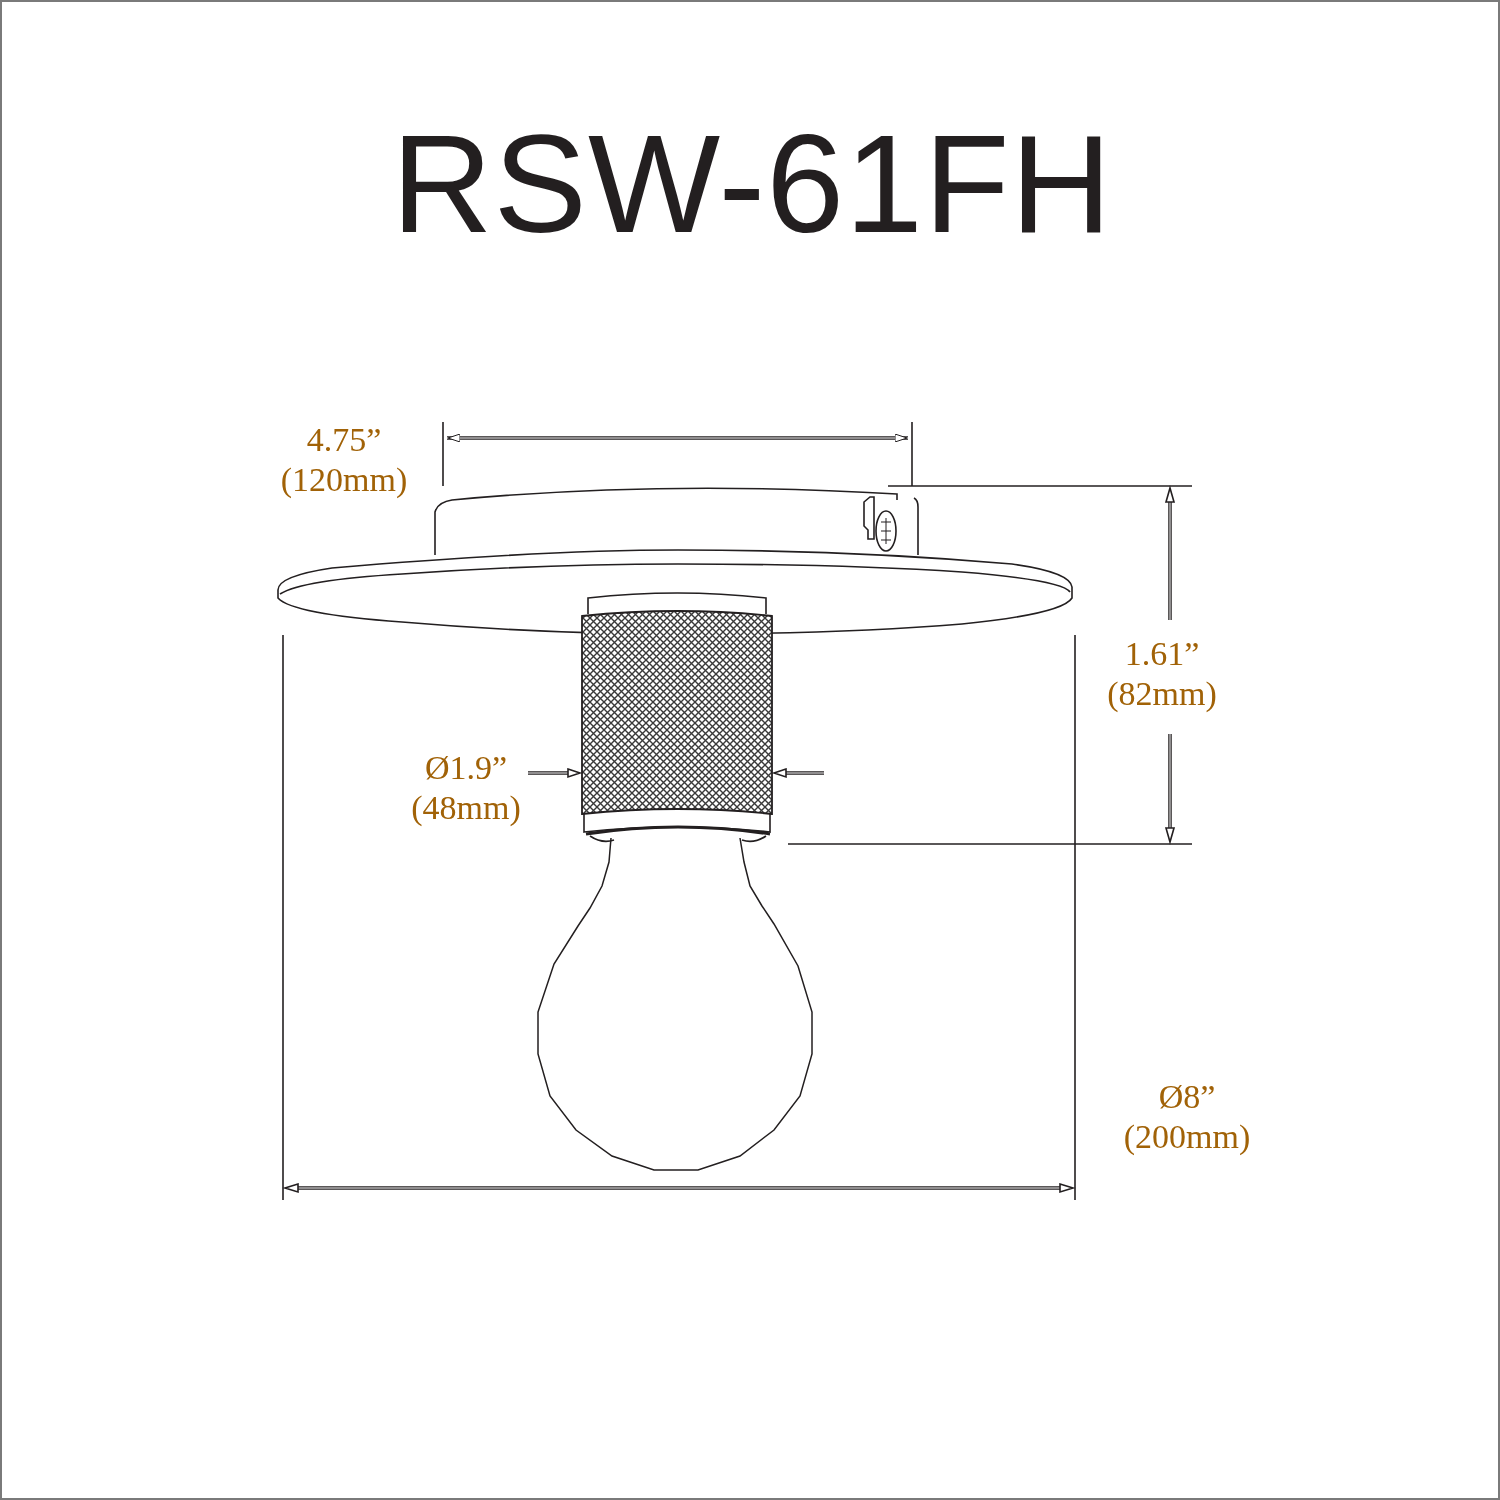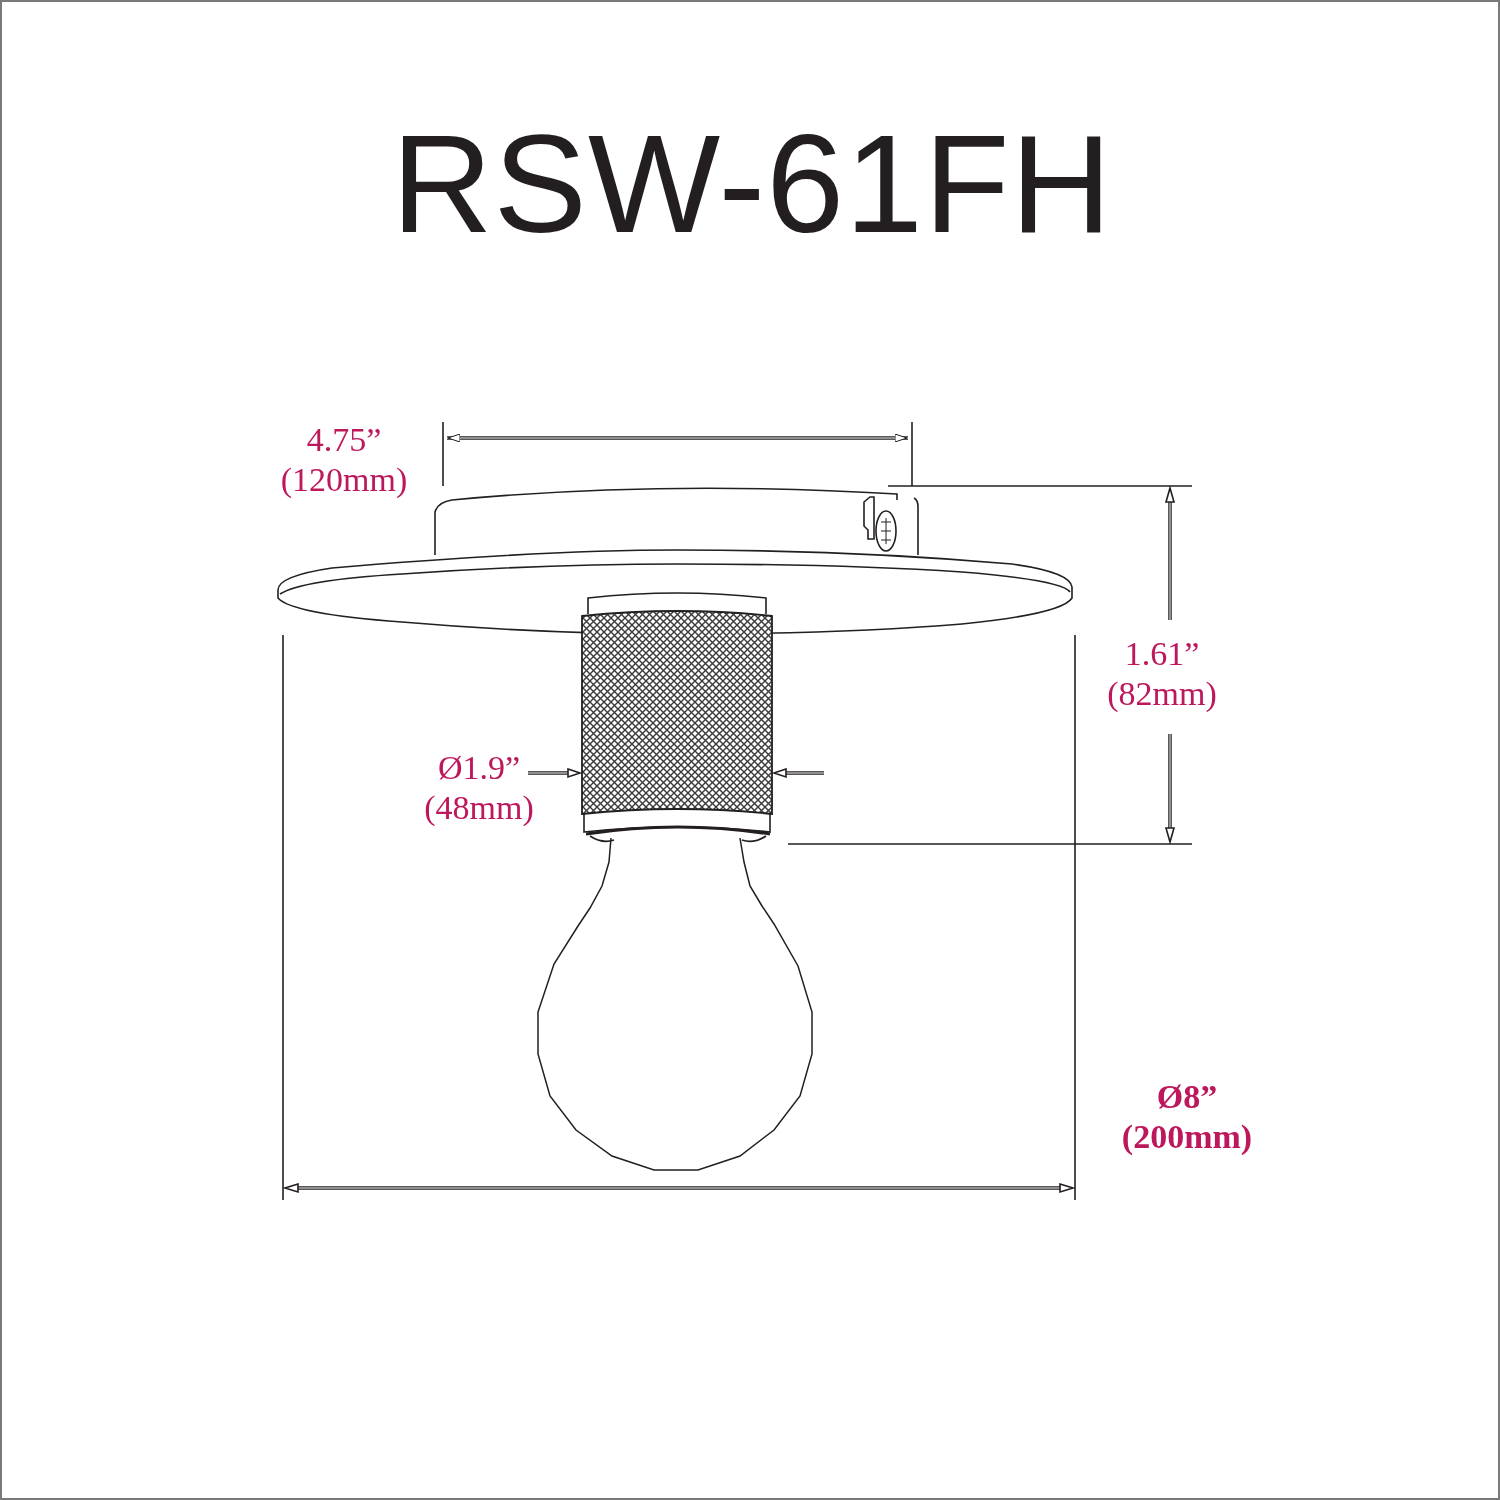--- a/index.html
+++ b/index.html
@@ -26,29 +26,29 @@
       font-size: 140px;
       line-height: 140px;
       color: #231f20;
       letter-spacing: 1px;
     }
     .dim-label {
       position: absolute;
       font-family: "Liberation Serif", serif;
       font-size: 34px;
       line-height: 40px;
-      color: #be185d;
+      color: #a16207;
       text-align: center;
       white-space: nowrap;
     }
     .dim-label span { display: block; }
     #lbl-475 { left: 262px; top: 418px; width: 160px; }
     #lbl-325 { left: 1080px; top: 632px; width: 160px; }
-    #lbl-19  { left: 407px; top: 746px; width: 140px; }
-    #lbl-8   { left: 1105px; top: 1075px; width: 160px; font-weight: bold; }
+    #lbl-19  { left: 394px; top: 746px; width: 140px; }
+    #lbl-8   { left: 1105px; top: 1075px; width: 160px; }
     svg.drawing {
       position: absolute;
       left: 0;
       top: 0;
     }
   </style>
 </head>
 <body>
 
 <div class="page">

